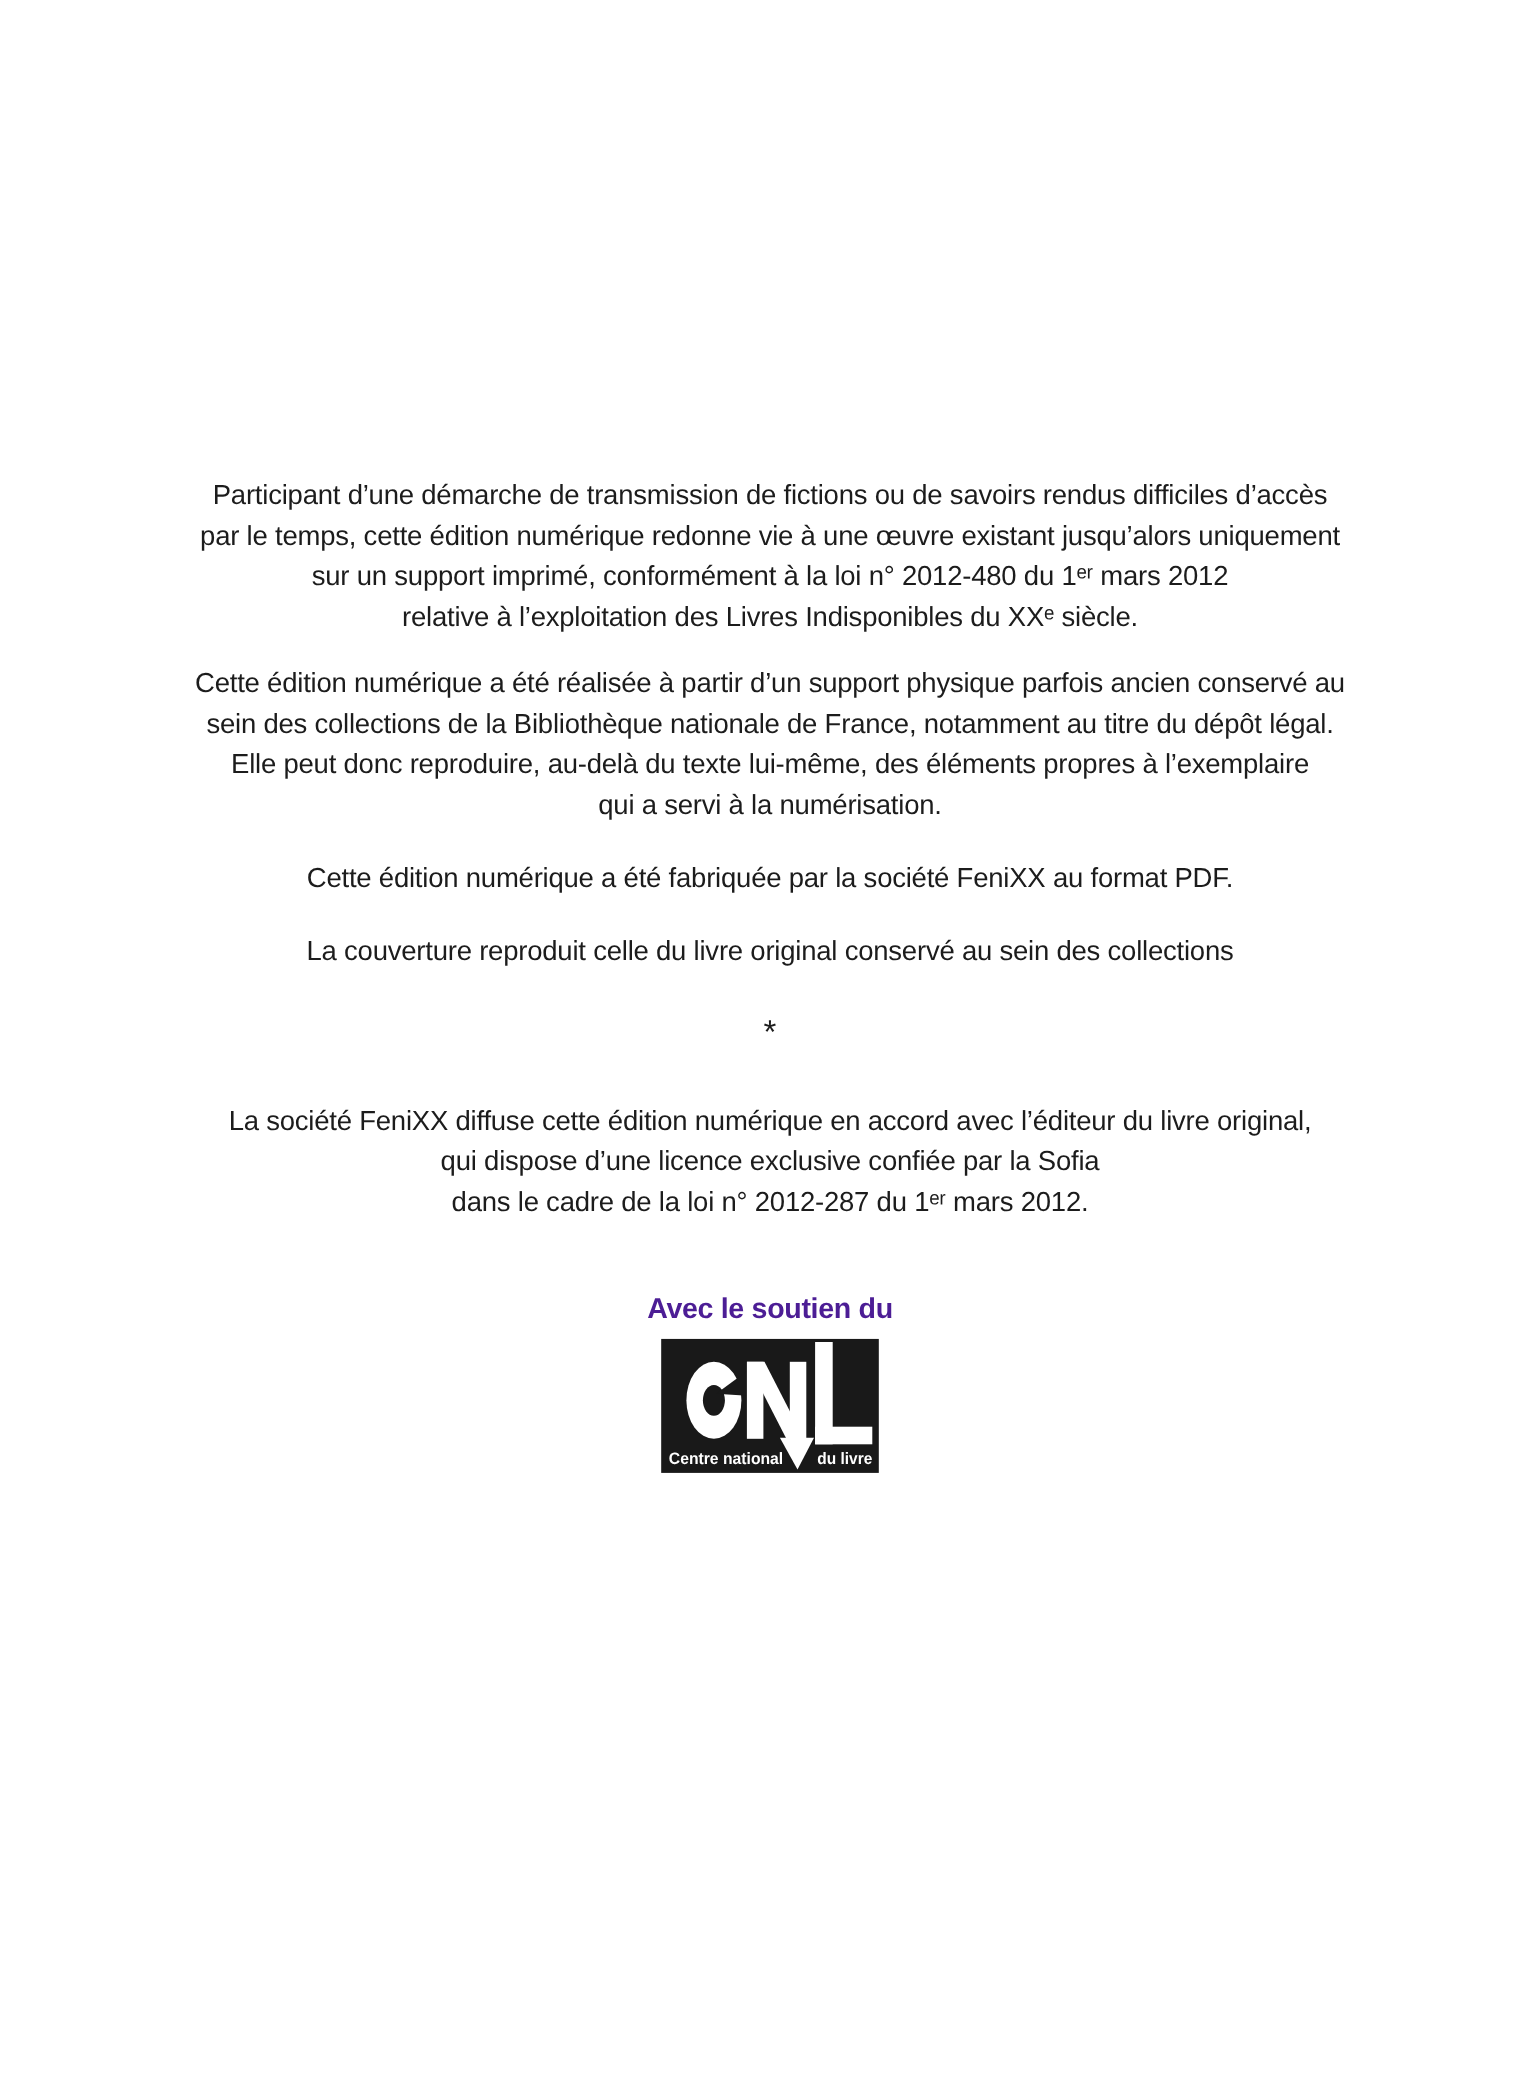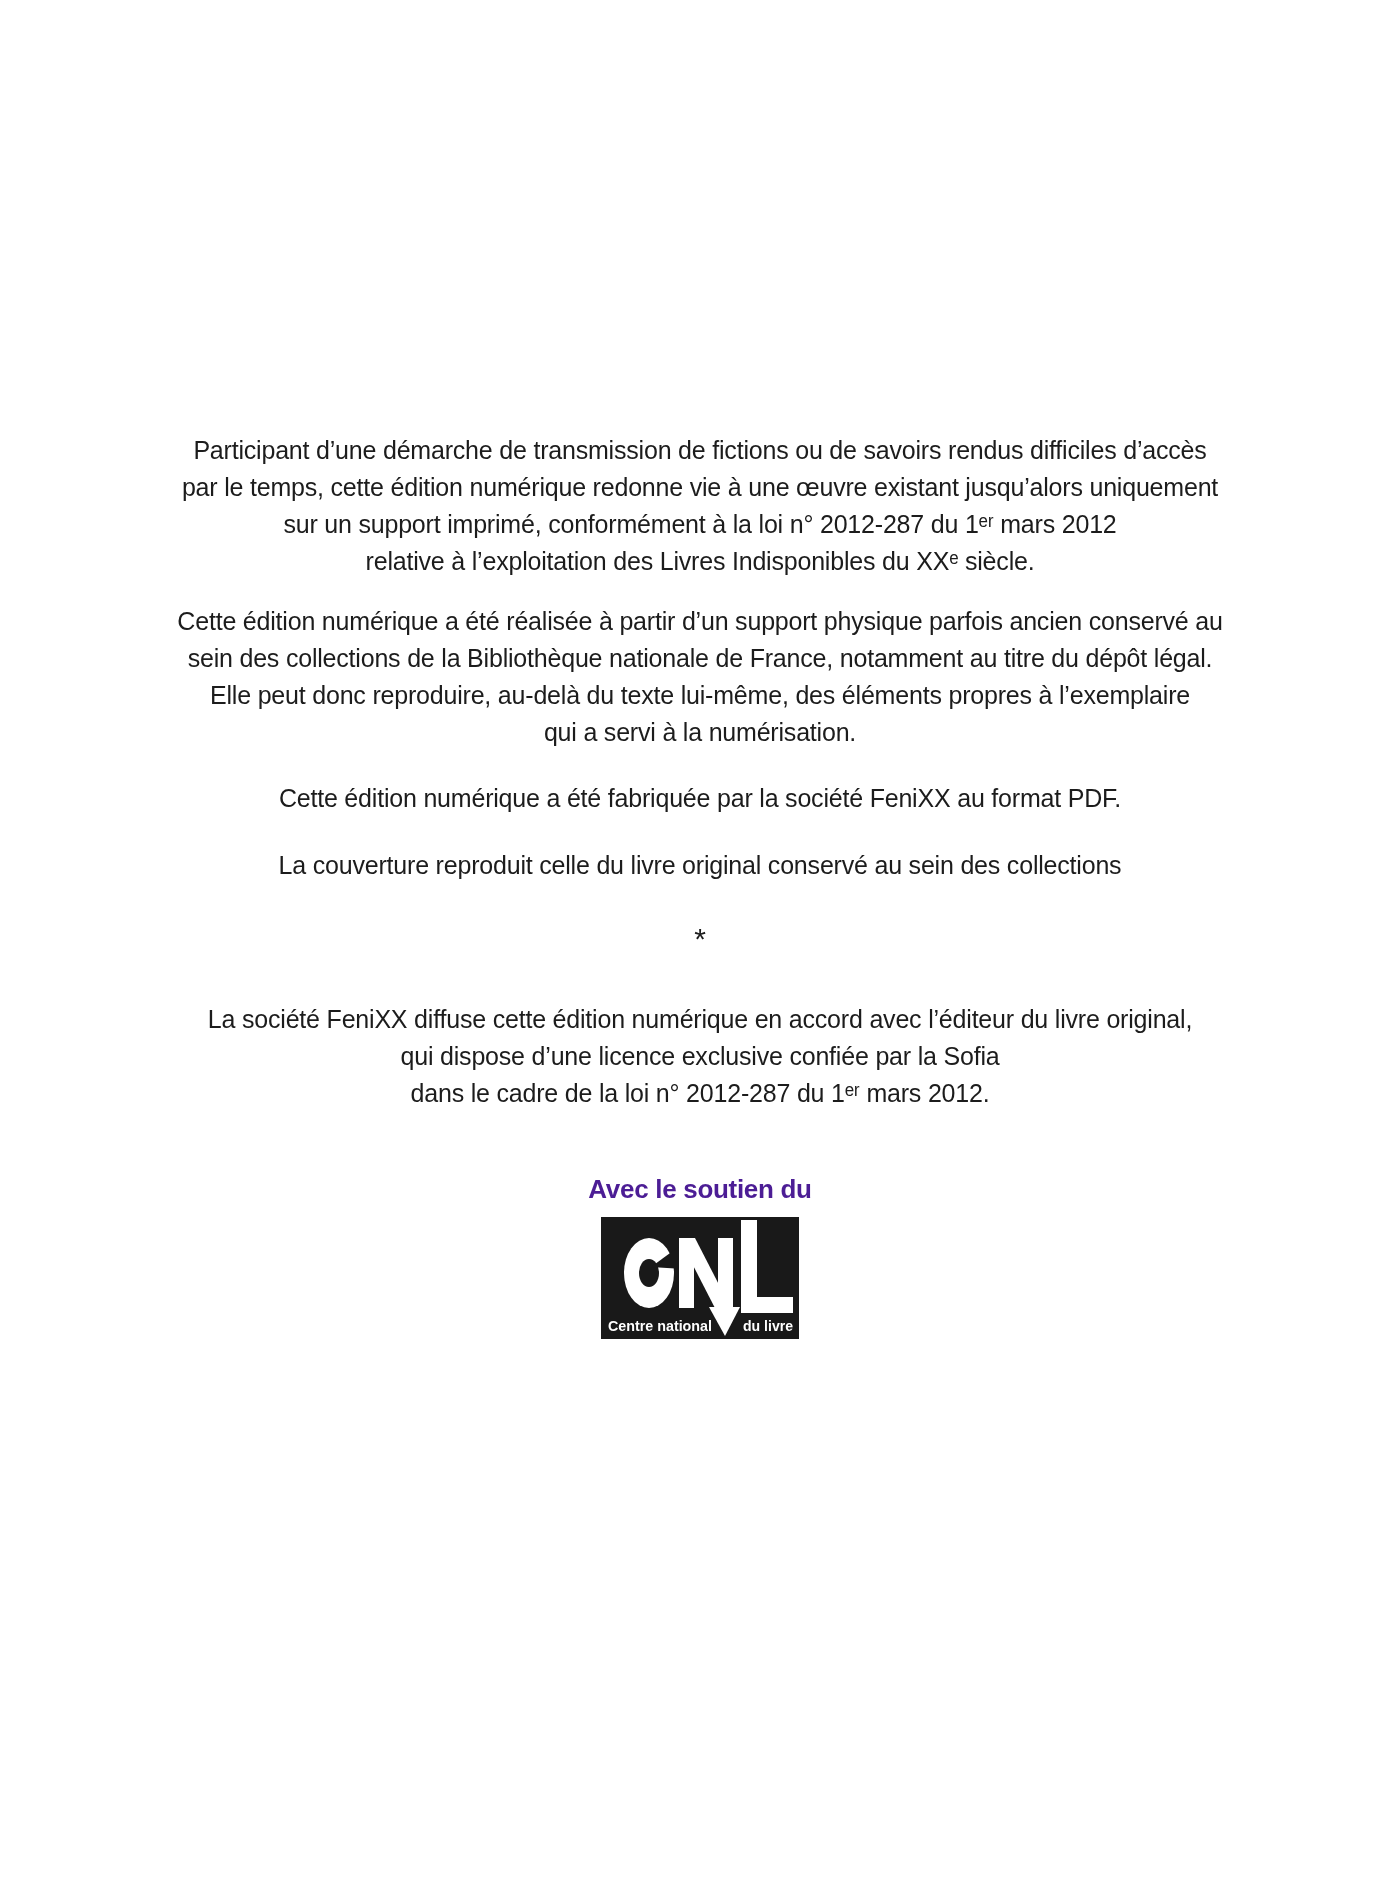--- a/index.html
+++ b/index.html
@@ -53,21 +53,21 @@
 </style>
 </head>
 <body>
 
 <div class="page">
   <div class="notice-col">
 
     <div class="para" id="p1">
       <div class="line">Participant d’une démarche de transmission de fictions ou de savoirs rendus difficiles d’accès</div>
       <div class="line">par le temps, cette édition numérique redonne vie à une œuvre existant jusqu’alors uniquement</div>
-      <div class="line">sur un support imprimé, conformément à la loi n° 2012-287 du 1ᵉʳ mars 2012</div>
+      <div class="line">sur un support imprimé, conformément à la loi n° 2012-480 du 1ᵉʳ mars 2012</div>
       <div class="line">relative à l’exploitation des Livres Indisponibles du XXᵉ siècle.</div>
     </div>
 
     <div class="para" id="p2">
       <div class="line">Cette édition numérique a été réalisée à partir d’un support physique parfois ancien conservé au</div>
       <div class="line">sein des collections de la Bibliothèque nationale de France, notamment au titre du dépôt légal.</div>
       <div class="line">Elle peut donc reproduire, au-delà du texte lui-même, des éléments propres à l’exemplaire</div>
       <div class="line">qui a servi à la numérisation.</div>
     </div>
 

